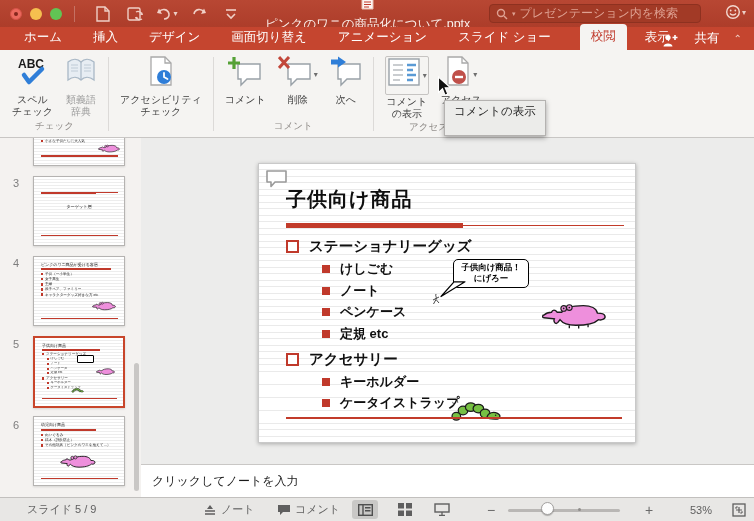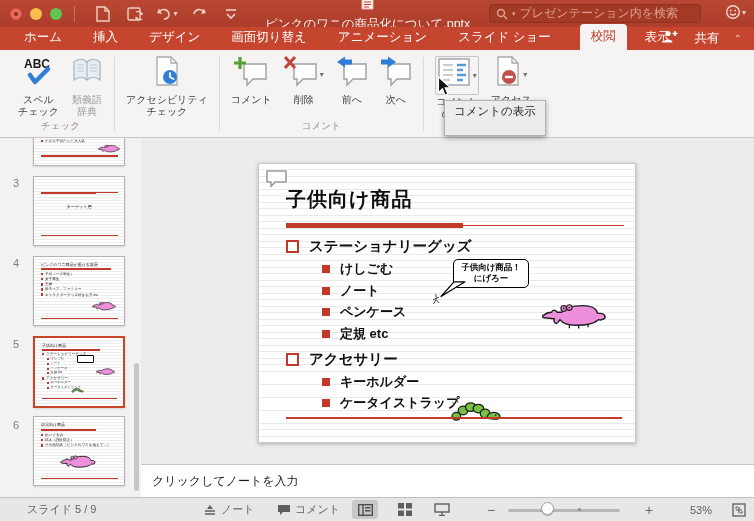--- a/index.html
+++ b/index.html
@@ -23,26 +23,26 @@
   .searchbox{position:absolute;left:489px;top:4px;width:212px;height:19px;background:#a23a26;
              border:1px solid #8e3120;border-radius:4px;display:flex;align-items:center;
              color:#dfa192;font-size:12px;padding-left:6px;box-sizing:border-box;gap:4px;}
   .smiley{position:absolute;right:8px;top:4px;display:flex;align-items:center;color:#f3d9d0;}
   
   .tabrow{position:absolute;left:0;top:27px;width:754px;height:23px;background:#c5452f;
           display:flex;align-items:flex-end;padding-left:22px;box-sizing:border-box;}
   .tab{color:#fff;font-size:12.5px;margin-right:27px;padding:4px 2px 4px;white-space:nowrap;}
   .tab.active{background:#f5f4f2;color:#c0392b;border-radius:4px 4px 0 0;padding:4px 11px 5px;margin-right:16px;}
   .tab-right{position:absolute;right:12px;top:0;height:23px;display:flex;align-items:center;gap:14px;color:#fff;font-size:12.5px;}
-  .share{display:flex;align-items:flex-start;gap:17px;}
+  .share{display:flex;align-items:flex-end;gap:17px;}
   .collapse{font-size:10px;color:#f0cfc6;}
   
   .ribbon{position:absolute;left:0;top:50px;width:754px;height:88px;background:#f5f4f2;
           border-bottom:1px solid #c8c6c4;display:flex;align-items:stretch;
-          padding:4px 0 0 12px;box-sizing:border-box;}
+          padding:4px 0 0 6px;box-sizing:border-box;}
   .rgroup{display:flex;flex-direction:column;}
   .rbuttons{display:flex;align-items:flex-start;flex:1;}
   .rbtn{display:flex;flex-direction:column;align-items:center;padding:2px 6px 0;}
   .ricrow{display:flex;align-items:flex-start;height:37px;}
   .rlabel{font-size:10px;color:#3e3e3e;text-align:center;line-height:1.2;white-space:pre-line;margin-top:1px;}
   .rlabel.dim{color:#9b9b9b;}
   .caret{font-size:8px;color:#6e6e6e;margin:14px 0 0 2px;}
   .glabel{text-align:center;font-size:9.5px;color:#8f8b88;padding:1px 0 4px;margin-top:auto;white-space:nowrap;}
   .rsep{width:1px;background:#dcdad8;margin:3px 5px 6px;}
   .hoverbox{border:1px solid #c6c4c2;border-radius:2px;padding:0 1px;}
@@ -267,29 +267,20 @@
                 <path d="M1 1 L11 12 M11 1 L1 12" stroke="#c2473a" stroke-width="3"></path>
               </svg>
               <span class="caret">▾</span>
             </div>
           <div class="rlabel">削除</div>
         </div>
         <div class="rbtn">
           <div class="ricrow">
               <svg width="32" height="32" viewBox="0 0 32 32">
                 <path d="M8 8 H30 V23 H17 L11 29 V23 H8 Z" fill="#fff" stroke="#99a1a8" stroke-width="1.4"></path>
-                <path d="M9 0.5 L1 6 L9 11.5 V8.5 H16 V3.5 H9 Z" fill="#2f7ed8"></path>
-              </svg>
-            </div>
-          <div class="rlabel">前へ</div>
-        </div>
-        <div class="rbtn">
-          <div class="ricrow">
-              <svg width="32" height="32" viewBox="0 0 32 32">
-                <path d="M8 8 H30 V23 H17 L11 29 V23 H8 Z" fill="#fff" stroke="#99a1a8" stroke-width="1.4"></path>
                 <path d="M8 0.5 L16 6 L8 11.5 V8.5 H1 V3.5 H8 Z" fill="#2f7ed8"></path>
               </svg>
             </div>
           <div class="rlabel">次へ</div>
         </div>
       </div>
       <div class="glabel">コメント</div>
     </div>
 
     <div class="rsep"></div>

